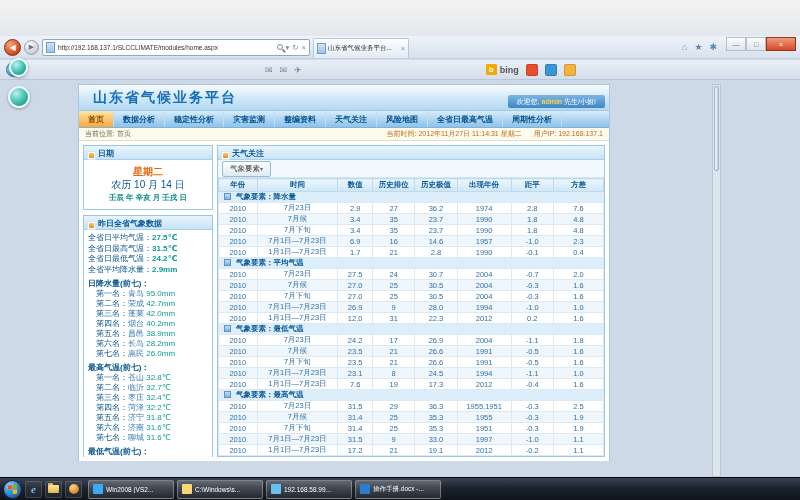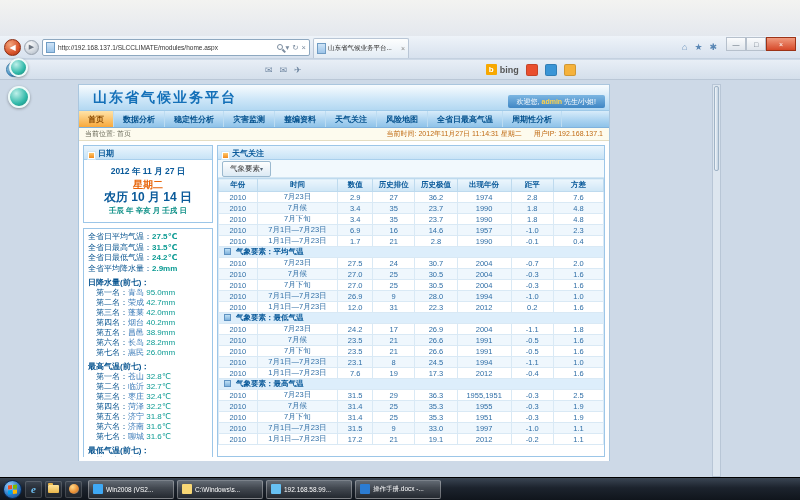--- a/index.html
+++ b/index.html
@@ -55,21 +55,21 @@
   .content{flex:1;display:flex;gap:4px;padding:4px;overflow:hidden}
   .sidebar{width:130px;flex:none;display:flex;flex-direction:column;gap:5px;overflow:hidden}
   .main{flex:1;min-width:0;overflow:hidden}
   .panel{border:1px solid #9cc6e8;background:#fff}
   .p-hd{height:14px;display:flex;align-items:flex-end;gap:3px;padding:0 4px;background:linear-gradient(#eaf5fd,#c8e3f6);border-bottom:1px solid #a9cfec}
   .bullet{width:7px;height:7px;background:linear-gradient(#ffc76a,#f08a1d);border:1px solid #fff;outline:1px solid #cfe6f5;flex:none}
   .p-t{font-size:8px;font-weight:bold;color:#0a5a9a;white-space:nowrap}
   .date-bd{padding:5px 2px;text-align:center}
   .date-line{line-height:13px;font-size:8.5px;color:#0a5a9a;font-weight:bold;white-space:nowrap}
   .dl1{color:#e8650a;font-size:10px}
-  .dl2{font-weight:bold;font-size:12px}
+  .dl2{font-weight:normal;font-size:10px}
   .dl3{color:#0c8f86;font-weight:bold;font-size:7.5px}
   .p-bd{padding:3px 4px;overflow:hidden}
   .stat-line{line-height:10.5px;white-space:nowrap}
   .s-l{color:#06538f}
   .s-v{color:#0c9b93;font-weight:bold}
   .rank-hd{line-height:11px;color:#06538f;font-weight:bold;margin-top:3px;white-space:nowrap}
   .rank-line{line-height:10px;padding-left:8px;white-space:nowrap}
   .r-r{color:#06538f}
   .r-n{color:#3a7ab8}
   .r-v{color:#0c9b93}
@@ -197,27 +197,30 @@
       </div>
 
       <div class="content">
         <div class="sidebar">
           <div class="panel">
             <div class="p-hd">
               <span class="bullet"></span>
               <span class="p-t">日期</span>
             </div>
             <div class="date-bd">
-                <div class="date-line dl0">2012 年 11 月 27 日</div>
                 <div class="date-line dl1">星期二</div>
                 <div class="date-line dl2">农历 10 月 14 日</div>
                 <div class="date-line dl3">壬辰 年 辛亥 月 壬戌 日</div>
               </div>
           </div>
           <div class="panel">
+            <div class="p-hd">
+              <span class="bullet"></span>
+              <span class="p-t">昨日全省气象数据</span>
+            </div>
             <div class="p-bd">
                 <div class="stat-line"><span class="s-l">全省日平均气温：</span><span class="s-v">27.5℃</span></div>
                 <div class="stat-line"><span class="s-l">全省日最高气温：</span><span class="s-v">31.5℃</span></div>
                 <div class="stat-line"><span class="s-l">全省日最低气温：</span><span class="s-v">24.2℃</span></div>
                 <div class="stat-line"><span class="s-l">全省平均降水量：</span><span class="s-v">2.9mm</span></div>
                 <div class="rank-hd">日降水量(前七)：</div>
                 <div class="rank-line"><span class="r-r">第一名：</span><span class="r-n">青岛</span><span class="r-v"> 95.0mm</span></div>
                 <div class="rank-line"><span class="r-r">第二名：</span><span class="r-n">荣成</span><span class="r-v"> 42.7mm</span></div>
                 <div class="rank-line"><span class="r-r">第三名：</span><span class="r-n">蓬莱</span><span class="r-v"> 42.0mm</span></div>
                 <div class="rank-line"><span class="r-r">第四名：</span><span class="r-n">烟台</span><span class="r-v"> 40.2mm</span></div>
@@ -268,20 +271,23 @@
                       <th>时间</th>
                       <th>数值</th>
                       <th>历史排位</th>
                       <th>历史极值</th>
                       <th>出现年份</th>
                       <th>距平</th>
                       <th>方差</th>
                     </tr>
                   </thead>
                 <tbody>
+                    <tr class="group-row">
+                      <td colspan="8"><span class="gicon"></span><span class="glabel">气象要素：降水量</span></td>
+                    </tr>
                     <tr class="odd">
                       <td>2010</td>
                       <td>7月23日</td>
                       <td>2.9</td>
                       <td>27</td>
                       <td>36.2</td>
                       <td>1974</td>
                       <td>2.8</td>
                       <td>7.6</td>
                     </tr>

